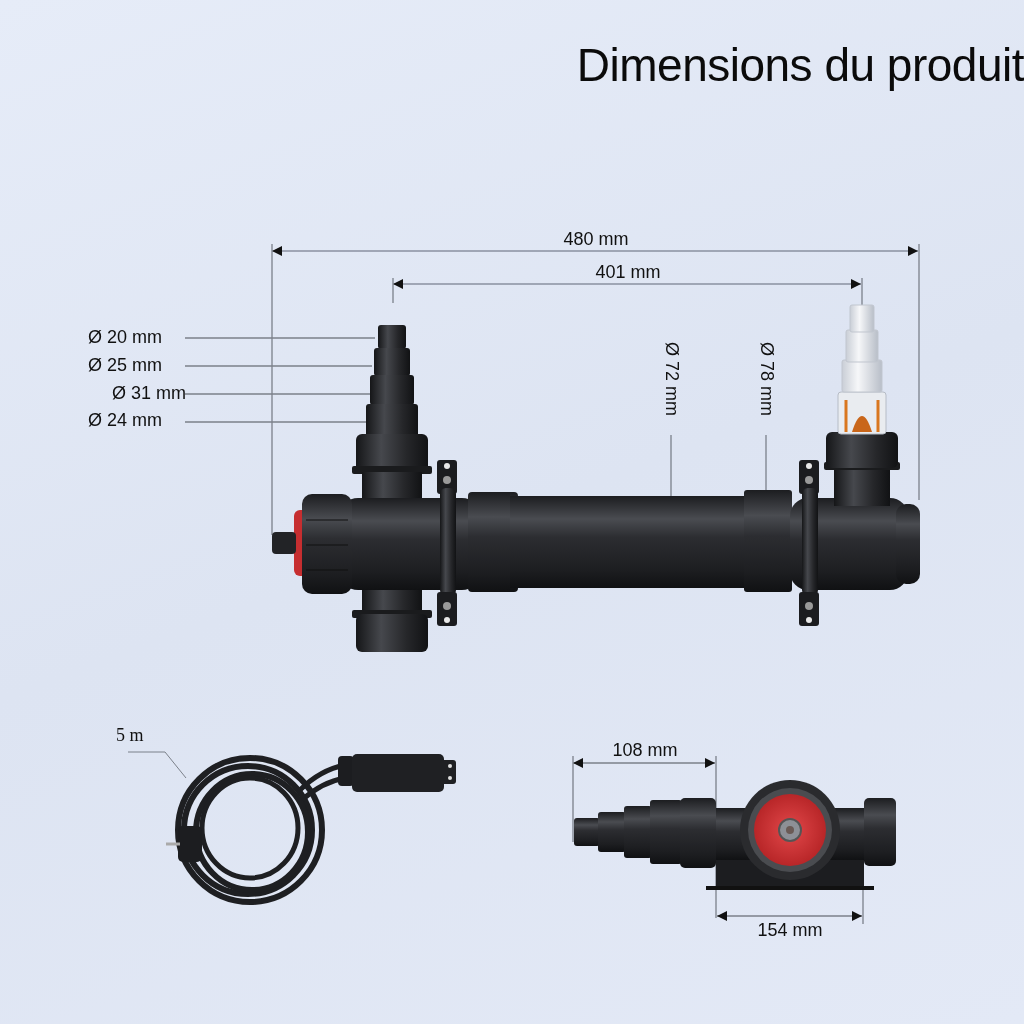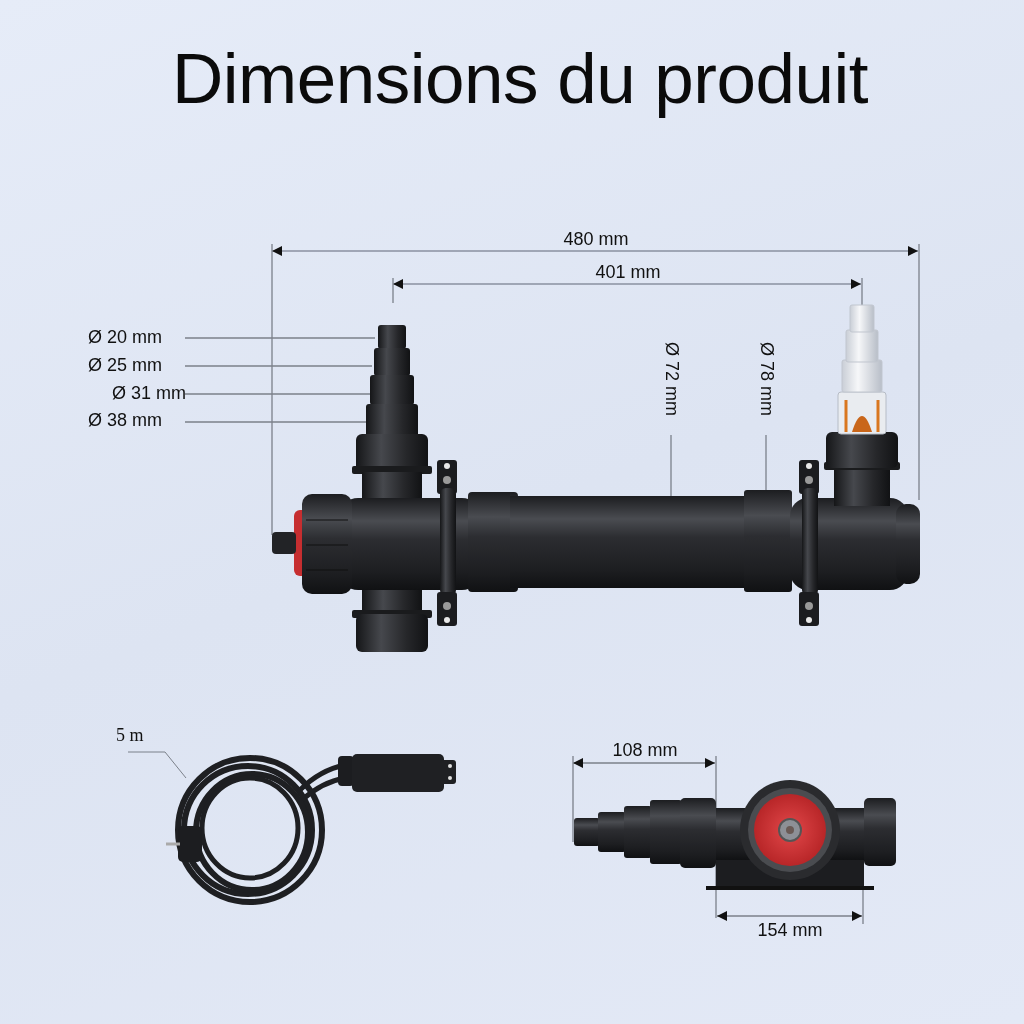--- a/index.html
+++ b/index.html
@@ -5,21 +5,21 @@
   html, body { margin: 0; padding: 0; }
   body {
     width: 1024px; height: 1024px; overflow: hidden;
     background: linear-gradient(160deg, #e6ecf8 0%, #dde4f2 50%, #e3e9f6 100%);
     font-family: "Liberation Sans", sans-serif;
     position: relative;
     color: #111;
   }
   .title {
     position: absolute; left: 16px; right: 0; top: 38px;
-    text-align: center; font-size: 71px; color: #0b0b0b;
+    text-align: right; font-size: 46px; color: #0b0b0b;
     letter-spacing: -0.5px;
   }
   svg.canvas { position: absolute; left: 0; top: 0; }
   .lbl {
     position: absolute; font-size: 18px; color: #111; white-space: nowrap;
   }
   .lbl.center { transform: translateX(-50%); }
   .lbl.vert {
     transform-origin: left top;
     transform: rotate(90deg);
@@ -181,21 +181,21 @@
     <circle cx="790" cy="830" r="4" fill="#6a5a55"></circle>
   </g>
 </svg>
 
 <div class="lbl center" style="left:596px; top:229px;">480 mm</div>
 <div class="lbl center" style="left:628px; top:262px;">401 mm</div>
 
 <div class="lbl" style="left:88px; top:327px;">Ø 20 mm</div>
 <div class="lbl" style="left:88px; top:355px;text-align:center;">Ø 25 mm</div>
 <div class="lbl" style="left:88px; top:383px;margin-left:24px;">Ø 31 mm</div>
-<div class="lbl" style="left:88px; top:410px;">Ø 38 mm</div>
+<div class="lbl" style="left:88px; top:410px;">Ø 24 mm</div>
 
 <div class="lbl vert" style="left:682px; top:342px;">Ø 72 mm</div>
 <div class="lbl vert" style="left:777px; top:342px;">Ø 78 mm</div>
 
 <div class="lbl" style="left:116px; top:725px;font-family:Liberation Serif, serif;">5 m</div>
 
 <div class="lbl center" style="left:645px; top:740px;">108 mm</div>
 <div class="lbl center" style="left:790px; top:920px;">154 mm</div>
 
 </body></html>

